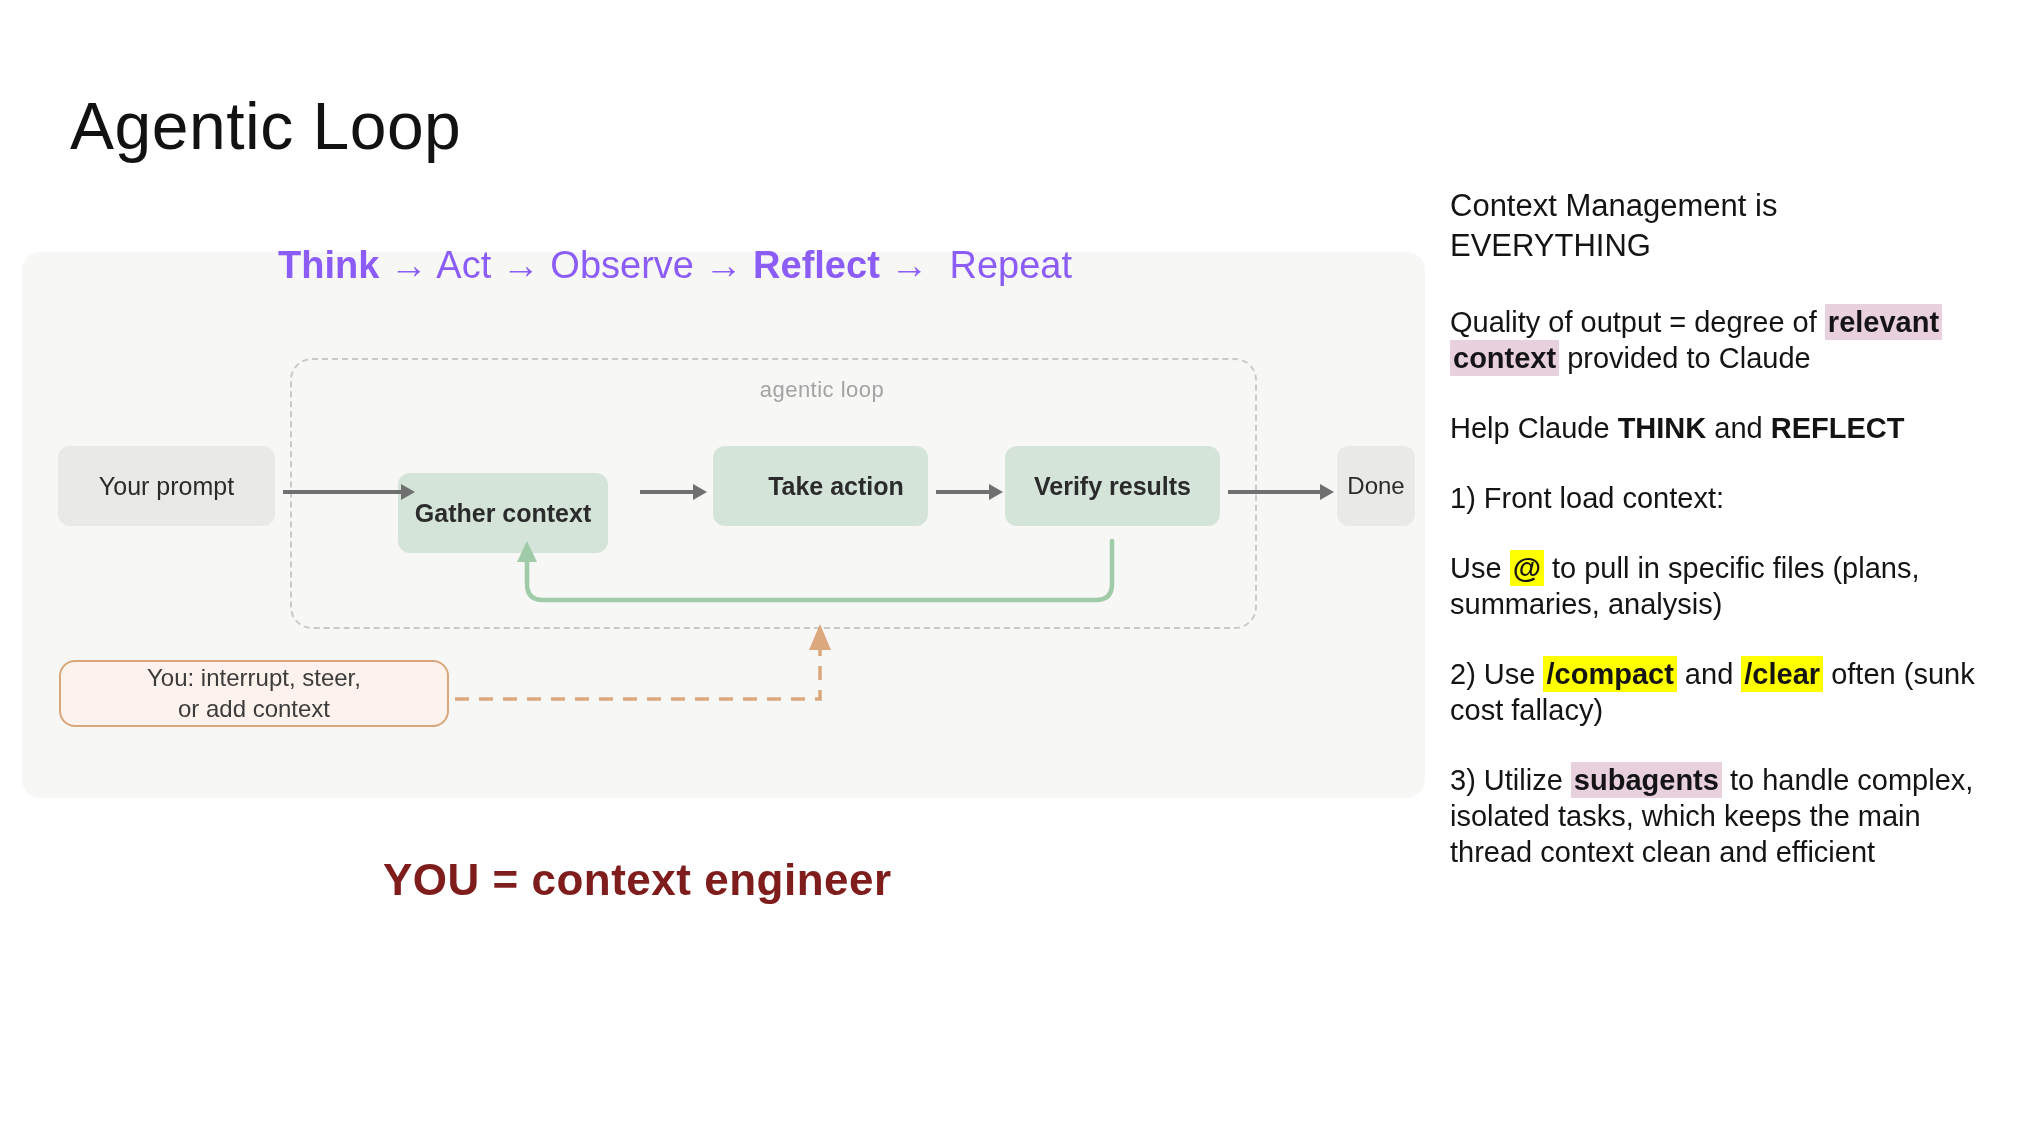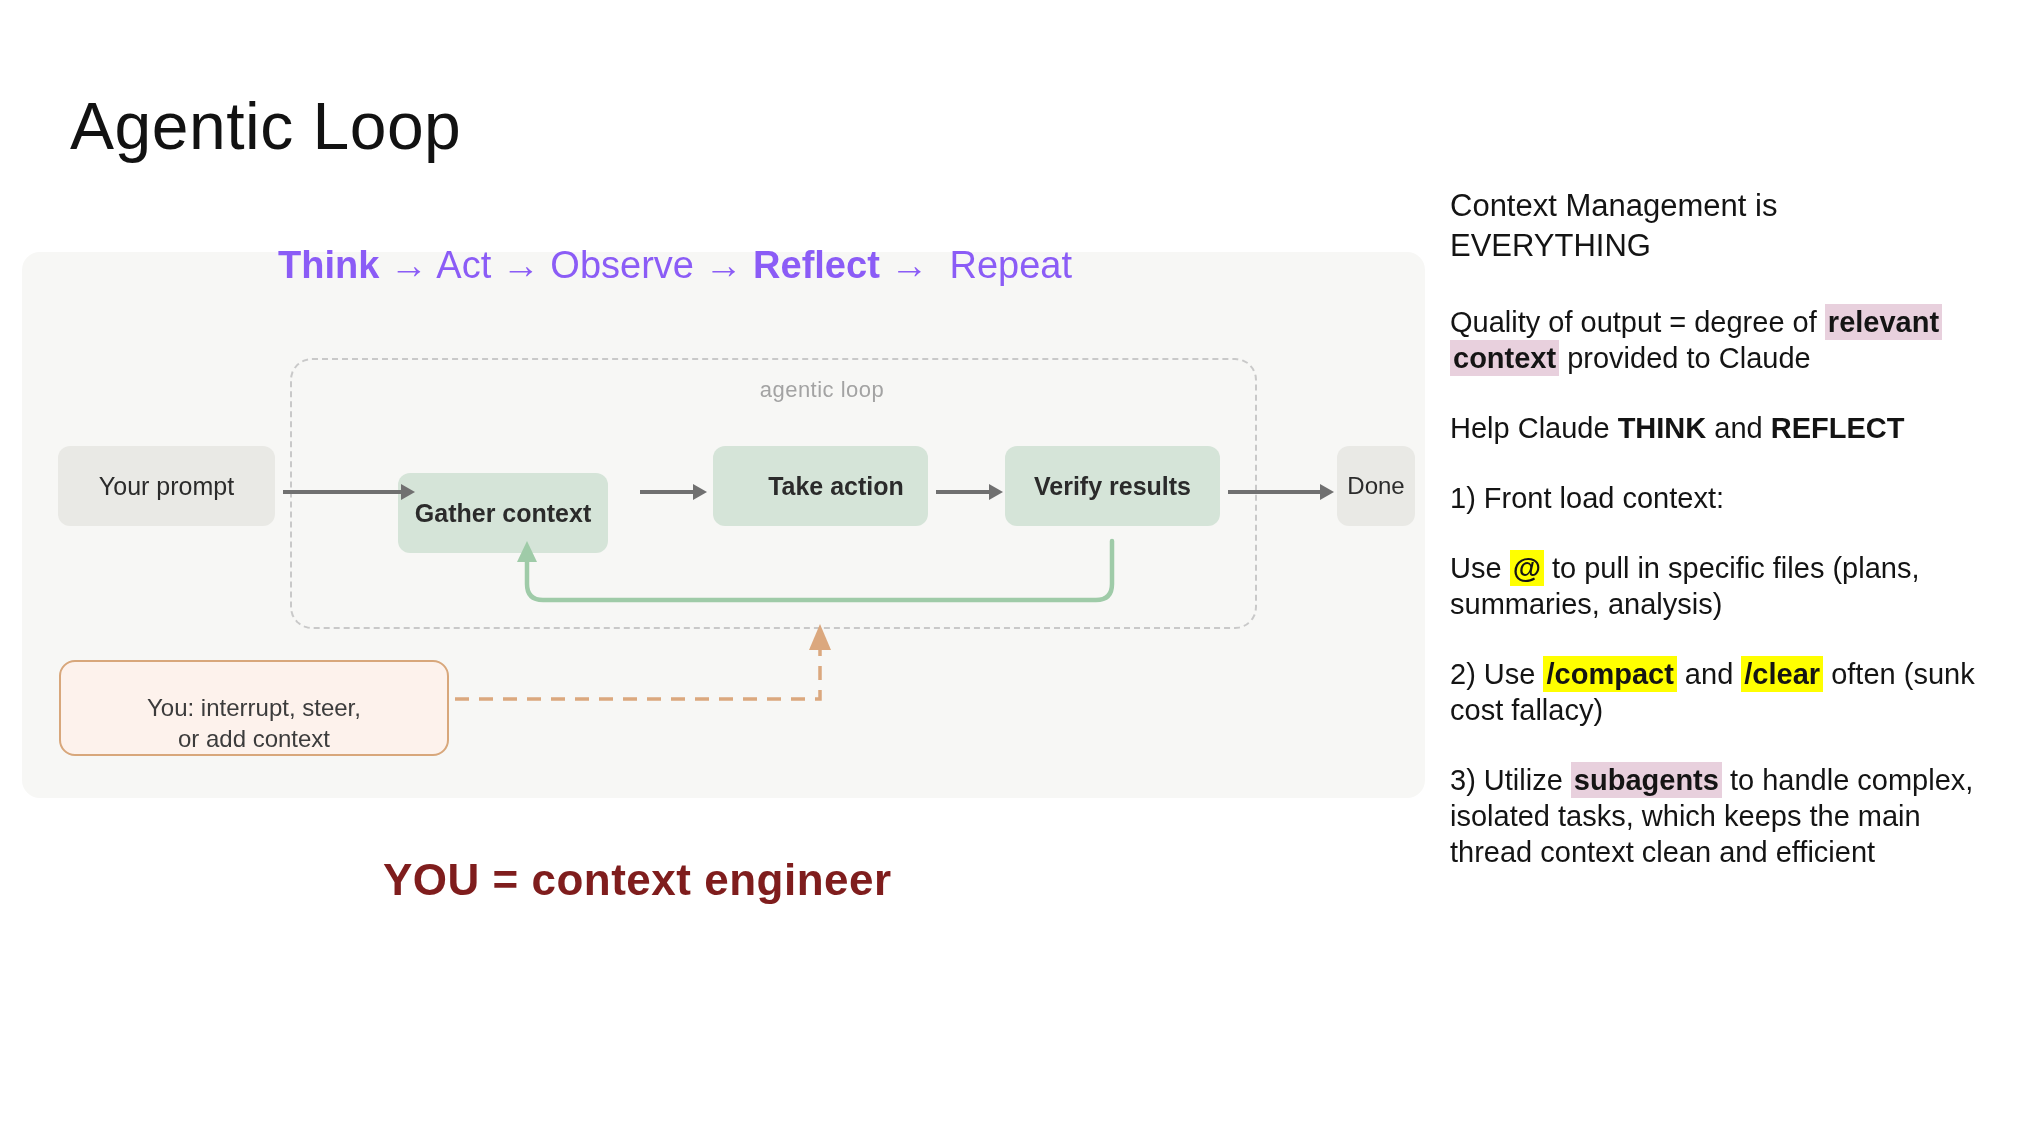--- a/index.html
+++ b/index.html
@@ -50,23 +50,23 @@
     border-left:14px solid var(--arrow_gray,#707070);
   }
   .a1{left:283px;width:132px;} .a2{left:640px;width:67px;}
   .a3{left:936px;width:67px;}  .a4{left:1228px;width:106px;}
   .overlay{position:absolute;left:0;top:0;pointer-events:none;}
   .green-path{fill:none;stroke:var(--arrow_green,#9fcba8);stroke-width:4.5;stroke-linecap:round;}
   .green-head{fill:var(--arrow_green,#9fcba8);}
   .orange-path{fill:none;stroke:var(--orange_arrow,#dba87e);stroke-width:3.5;stroke-dasharray:14 10;}
   .orange-head{fill:var(--orange_arrow,#dba87e);}
   .note{
-    position:absolute;left:59px;top:660px;width:390px;height:96px;box-sizing:border-box;
+    position:absolute;left:59px;top:660px;width:390px;height:67px;box-sizing:border-box;
     background:var(--orange_fill,#fdf2ec);border:2.5px solid var(--orange_border,#d8a77b);
-    border-radius:16px;display:flex;align-items:flex-end;justify-content:center;text-align:center;
+    border-radius:16px;display:flex;align-items:flex-start;justify-content:center;text-align:center;
     font-size:24px;font-weight:500;line-height:1.3;color:#3c3c3c;
   }
   .tagline{
     position:absolute;left:383px;top:855px;margin:0;
     font-size:44px;font-weight:700;color:#7f1d1d;letter-spacing:.5px;
   }
   .sidebar{position:absolute;left:1450px;top:186px;width:540px;}
   .sidebar .heading{font-size:31px;line-height:40px;margin:0 0 38px 0;color:#141414;}
   .sidebar p{font-size:29px;line-height:36px;margin:0 0 34px 0;color:#141414;}
 </style>

